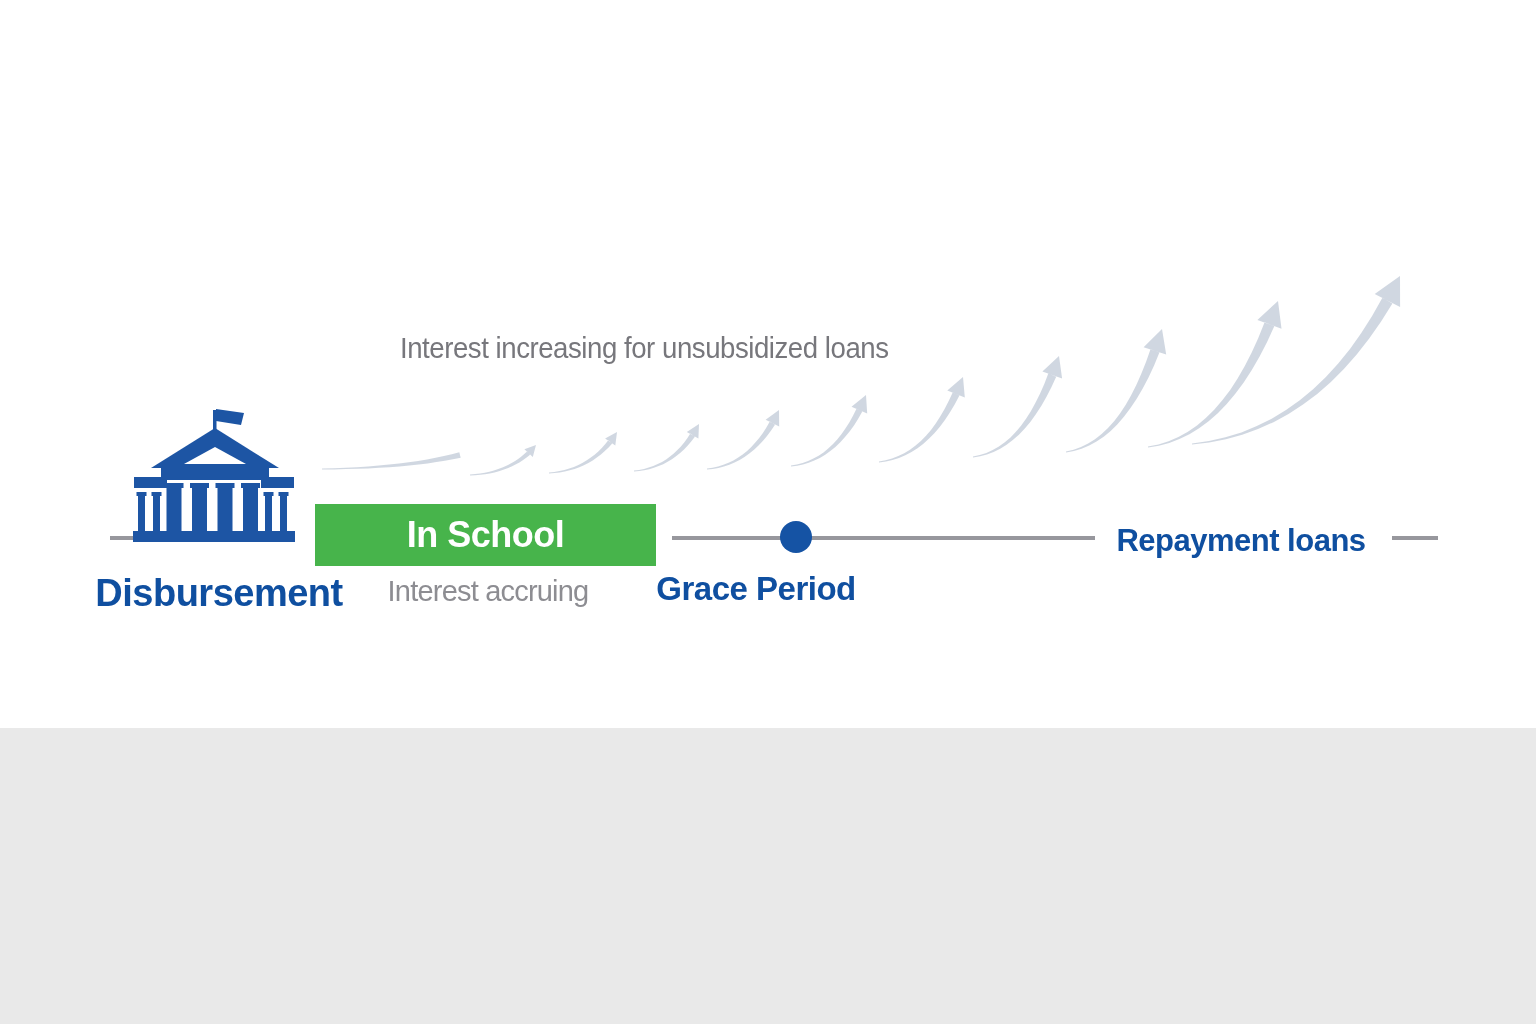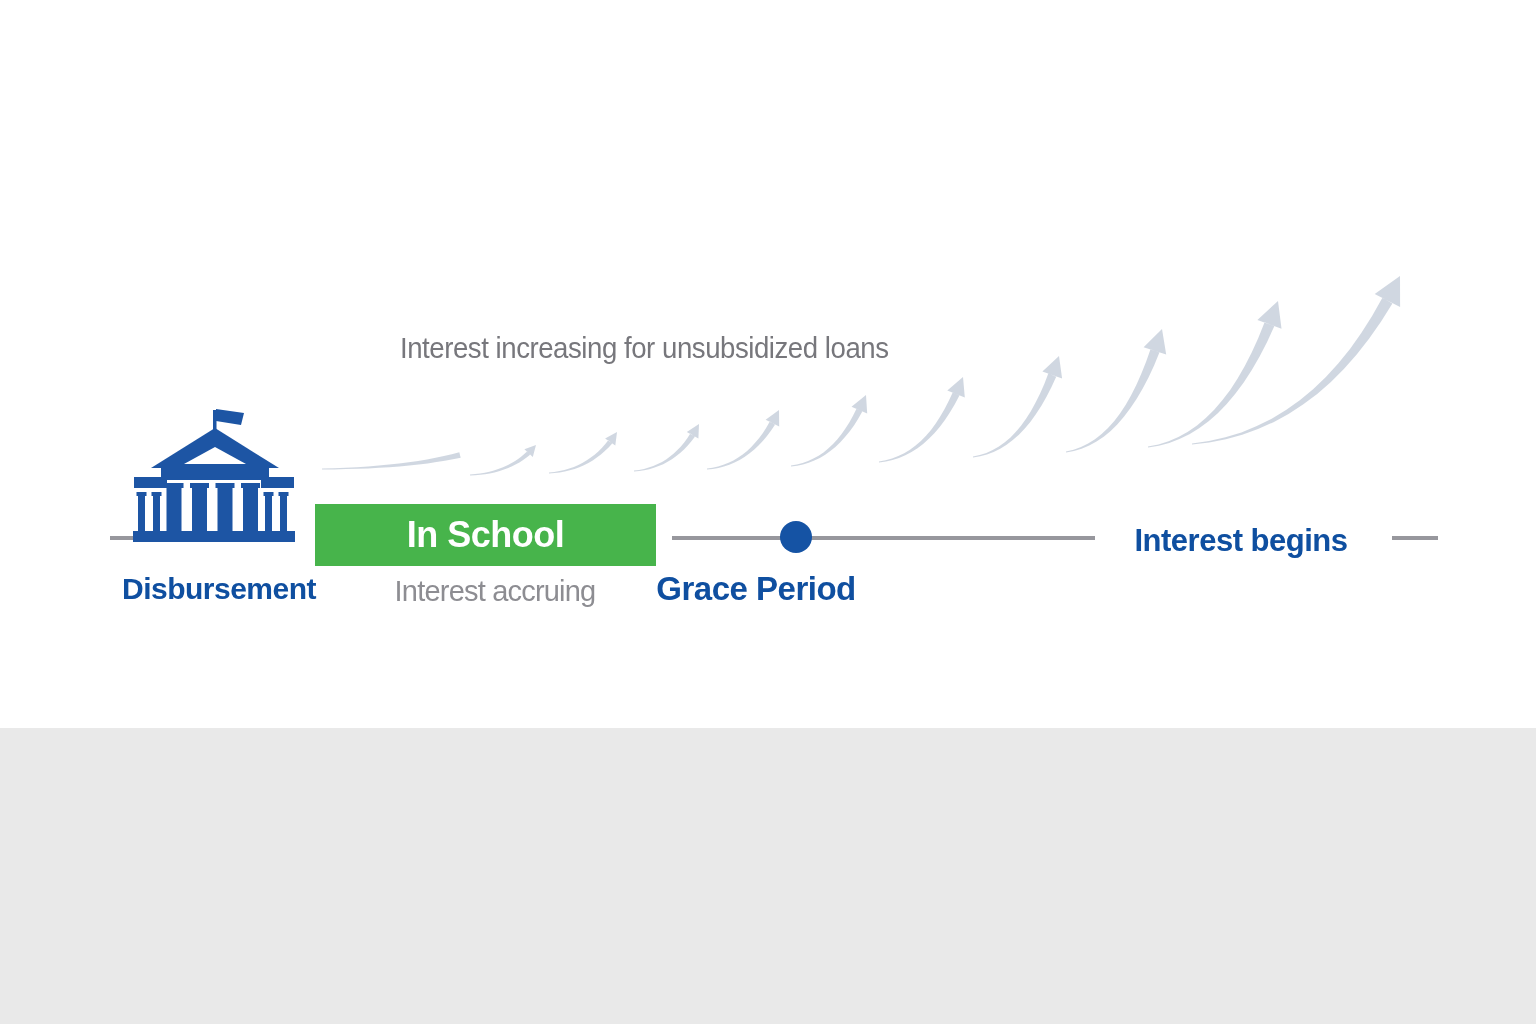--- a/index.html
+++ b/index.html
@@ -41,25 +41,25 @@
   .grace-dot{
     left:780px;top:521px;width:32px;height:32px;border-radius:50%;background:var(--dot-blue);
   }
   .repayment{
     left:1241px;top:523px;transform:translateX(-50%);
     color:var(--text-blue);font-weight:700;font-size:31px;letter-spacing:-0.5px;white-space:nowrap;
   }
   
   .lbl-disbursement{
     left:219px;top:572px;transform:translateX(-50%);
-    color:var(--text-blue);font-weight:700;font-size:30px;letter-spacing:-0.5px;white-space:nowrap;text-align:center;
+    color:var(--text-blue);font-weight:700;font-size:38px;letter-spacing:-0.5px;white-space:nowrap;text-align:center;
   }
   .lbl-accruing{
     left:488px;top:575px;transform:translateX(-50%);
-    color:var(--caption-gray);font-weight:400;font-size:29px;letter-spacing:-0.8px;white-space:nowrap;margin-left:7px;
+    color:var(--caption-gray);font-weight:400;font-size:29px;letter-spacing:-0.8px;white-space:nowrap;
   }
   .lbl-grace{
     left:756px;top:570px;transform:translateX(-50%);
     color:var(--text-blue);font-weight:700;font-size:33px;letter-spacing:-0.5px;white-space:nowrap;
   }
 </style>
 </head>
 <body>
 
 <div class="canvas">
@@ -121,19 +121,19 @@
 
     <rect class="bld" x="5" y="133" width="162" height="11"></rect>
   </svg>
 
   <div class="abs in-school-box">
     <span class="in-school-text">In School</span>
   </div>
 
   <div class="abs grace-dot"></div>
 
-  <div class="abs repayment">Interest begins</div>
+  <div class="abs repayment">Repayment loans</div>
 
   <div class="abs lbl-disbursement">Disbursement</div>
   <div class="abs lbl-accruing">Interest accruing</div>
   <div class="abs lbl-grace">Grace Period</div>
 
 </div>
 
 </body></html>

